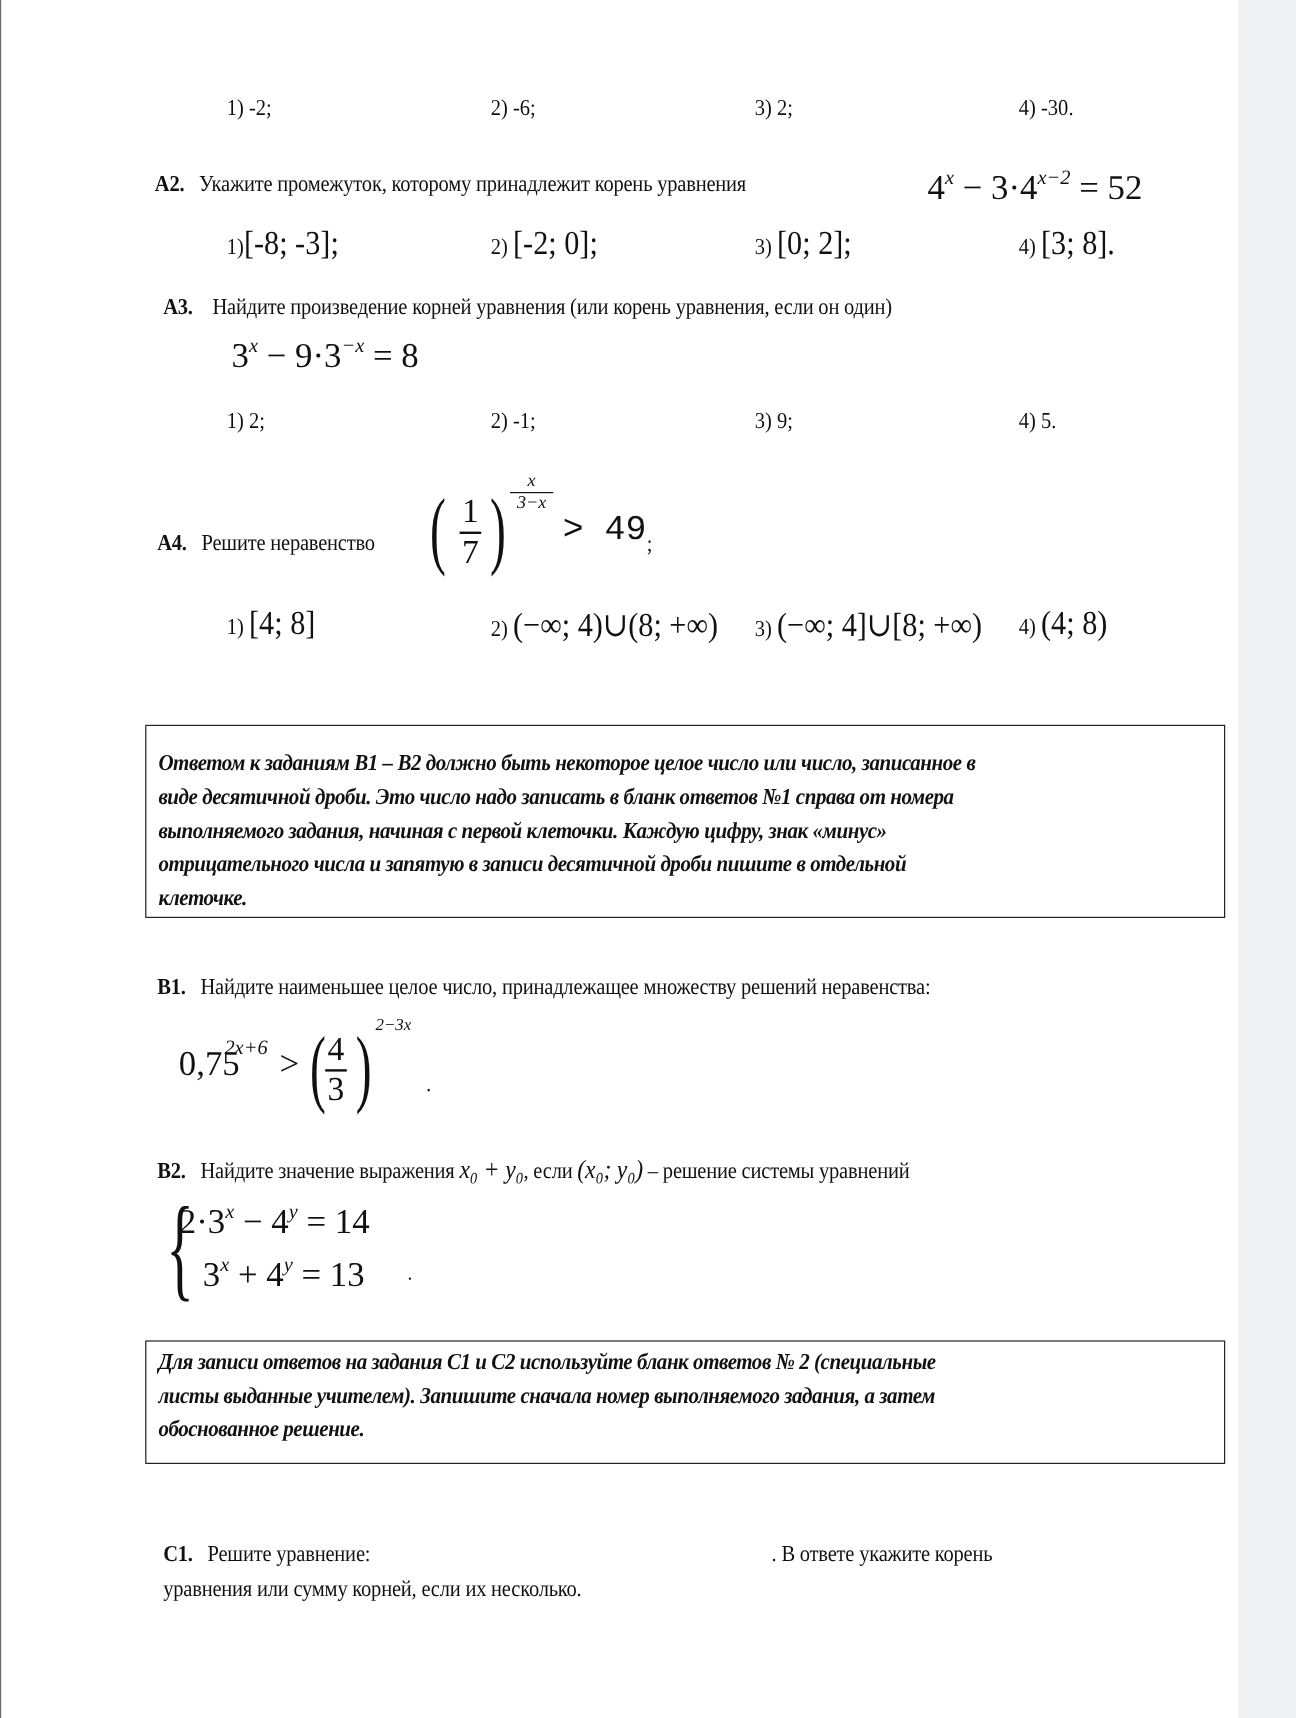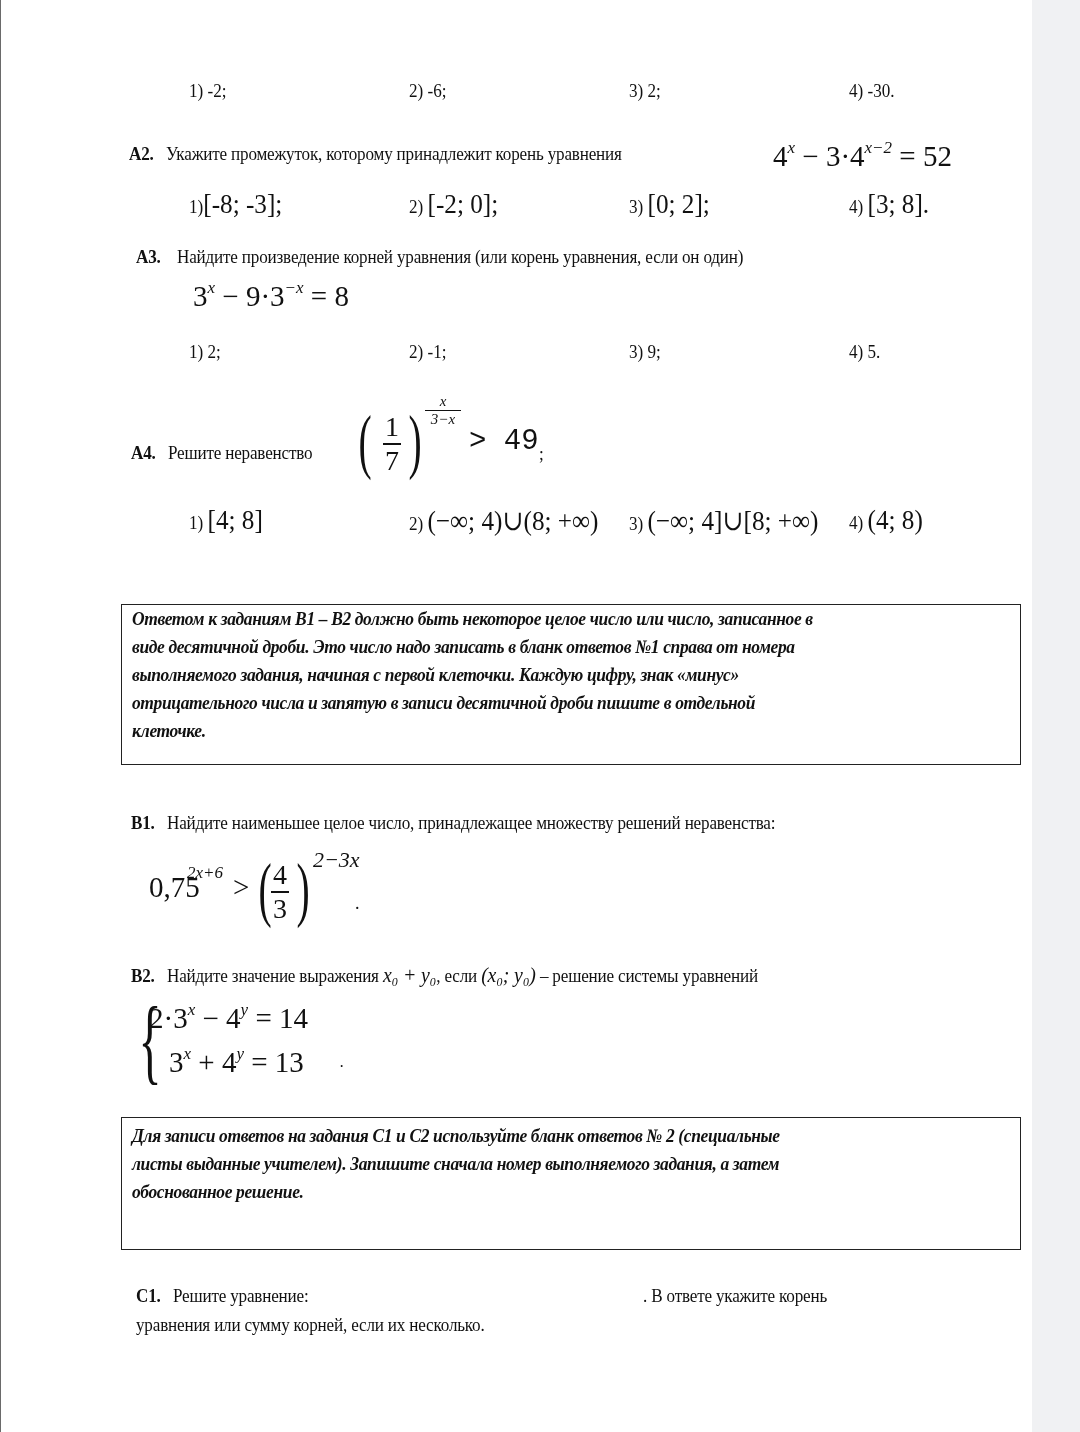--- a/index.html
+++ b/index.html
@@ -86,21 +86,21 @@
         <span>3−x</span>
     </span>
     <span class="math" style="position:absolute; left:116px; top:30px;font-family:Liberation Mono, monospace;">&gt; 49</span>
     <span class="opt" style="position:absolute; left:186px; top:48px;">;</span>
   </div>
   <div class="abs opt" style="left:188px; top:504px;"><span>1)</span> <span class="m">[4; 8]</span></div>
   <div class="abs opt" style="left:408px; top:504px;"><span>2)</span> <span class="m">(−∞; 4)∪(8; +∞)</span></div>
   <div class="abs opt" style="left:628px; top:504px;"><span>3)</span> <span class="m">(−∞; 4]∪[8; +∞)</span></div>
   <div class="abs opt" style="left:848px; top:504px;"><span>4)</span> <span class="m">(4; 8)</span></div>
 
-  <div class="box" style="left:120px; top:604px; width:900px; height:161px; padding:0 10px;">
+  <div class="box" style="left:120px; top:604px; width:900px; height:161px; padding:18px 10px;">
     <p>Ответом к заданиям В1 – В2 должно быть некоторое целое число или число, записанное в</p>
     <p>виде десятичной дроби. Это число надо записать в бланк ответов №1 справа от номера</p>
     <p>выполняемого задания, начиная с первой клеточки. Каждую цифру, знак «минус»</p>
     <p>отрицательного числа и запятую в записи десятичной дроби пишите в отдельной</p>
     <p>клеточке.</p>
   </div>
 
   <div class="abs txt" style="left:130px; top:812px;">
     <span class="lbl">В1.</span>&nbsp;&nbsp;
     <span>Найдите наименьшее целое число, принадлежащее множеству решений неравенства:</span>
@@ -109,39 +109,39 @@
     <span class="math" style="position:absolute; left:16px; top:26px;">0,75</span>
     <span class="math" style="position:absolute; left:54px; top:20px;"><sup>2x+6</sup></span>
     <span class="math" style="position:absolute; left:100px; top:26px;">&gt;</span>
     <span class="paren" style="position:absolute; left:120px; top:8px;">(</span>
     <span class="frac" style="position:absolute; left:138px; top:14px;">
       <span>4</span>
         <span class="bar"></span>
         <span>3</span>
     </span>
     <span class="paren" style="position:absolute; left:158px; top:8px;">)</span>
-    <span style="position:absolute; left:180px; top:2px; font-size:22px; font-style:italic;">2−3x</span>
+    <span style="position:absolute; left:180px; top:2px; font-size:14px; font-style:italic;">2−3x</span>
     <span style="position:absolute; left:222px; top:48px; font-size:18px;">.</span>
   </div>
 
   <div class="abs txt" style="left:130px; top:962px;">
     <span class="lbl">В2.</span>&nbsp;&nbsp;
     <span>Найдите значение выражения</span>
     <i style="font-size:22px;">x₀ + y₀</i><span>, если</span>
     <i style="font-size:22px;">(x₀; y₀)</i>
     <span>– решение системы уравнений</span>
   </div>
   <div class="abs" style="left:132px; top:996px; height:100px; width:240px;">
     <span class="brace" style="position:absolute; left:-6px; top:-4px;">{</span>
     <span class="math" style="position:absolute; left:16px; top:6px;"><span>2·3</span><sup>x</sup><span> − 4</span><sup>y</sup><span> = 14</span></span>
     <span class="math" style="position:absolute; left:36px; top:50px;"><span>3</span><sup>x</sup><span> + 4</span><sup>y</sup><span> = 13</span></span>
     <span style="position:absolute; left:206px; top:62px; font-size:16px;">·</span>
   </div>
 
-  <div class="box" style="left:120px; top:1117px; width:900px; height:133px; padding:4px 10px;">
+  <div class="box" style="left:120px; top:1117px; width:900px; height:103px; padding:4px 10px;">
     <p>Для записи ответов на задания С1 и С2 используйте бланк ответов № 2 (специальные</p>
     <p>листы выданные учителем). Запишите сначала номер выполняемого задания, а затем</p>
     <p>обоснованное решение.</p>
   </div>
 
   <div class="abs txt" style="left:135px; top:1285px;">
     <span class="lbl">С1.</span>&nbsp;&nbsp;
     <span>Решите уравнение:</span>
   </div>
   <div class="abs txt" style="left:642px; top:1285px;">. В ответе укажите корень</div>

